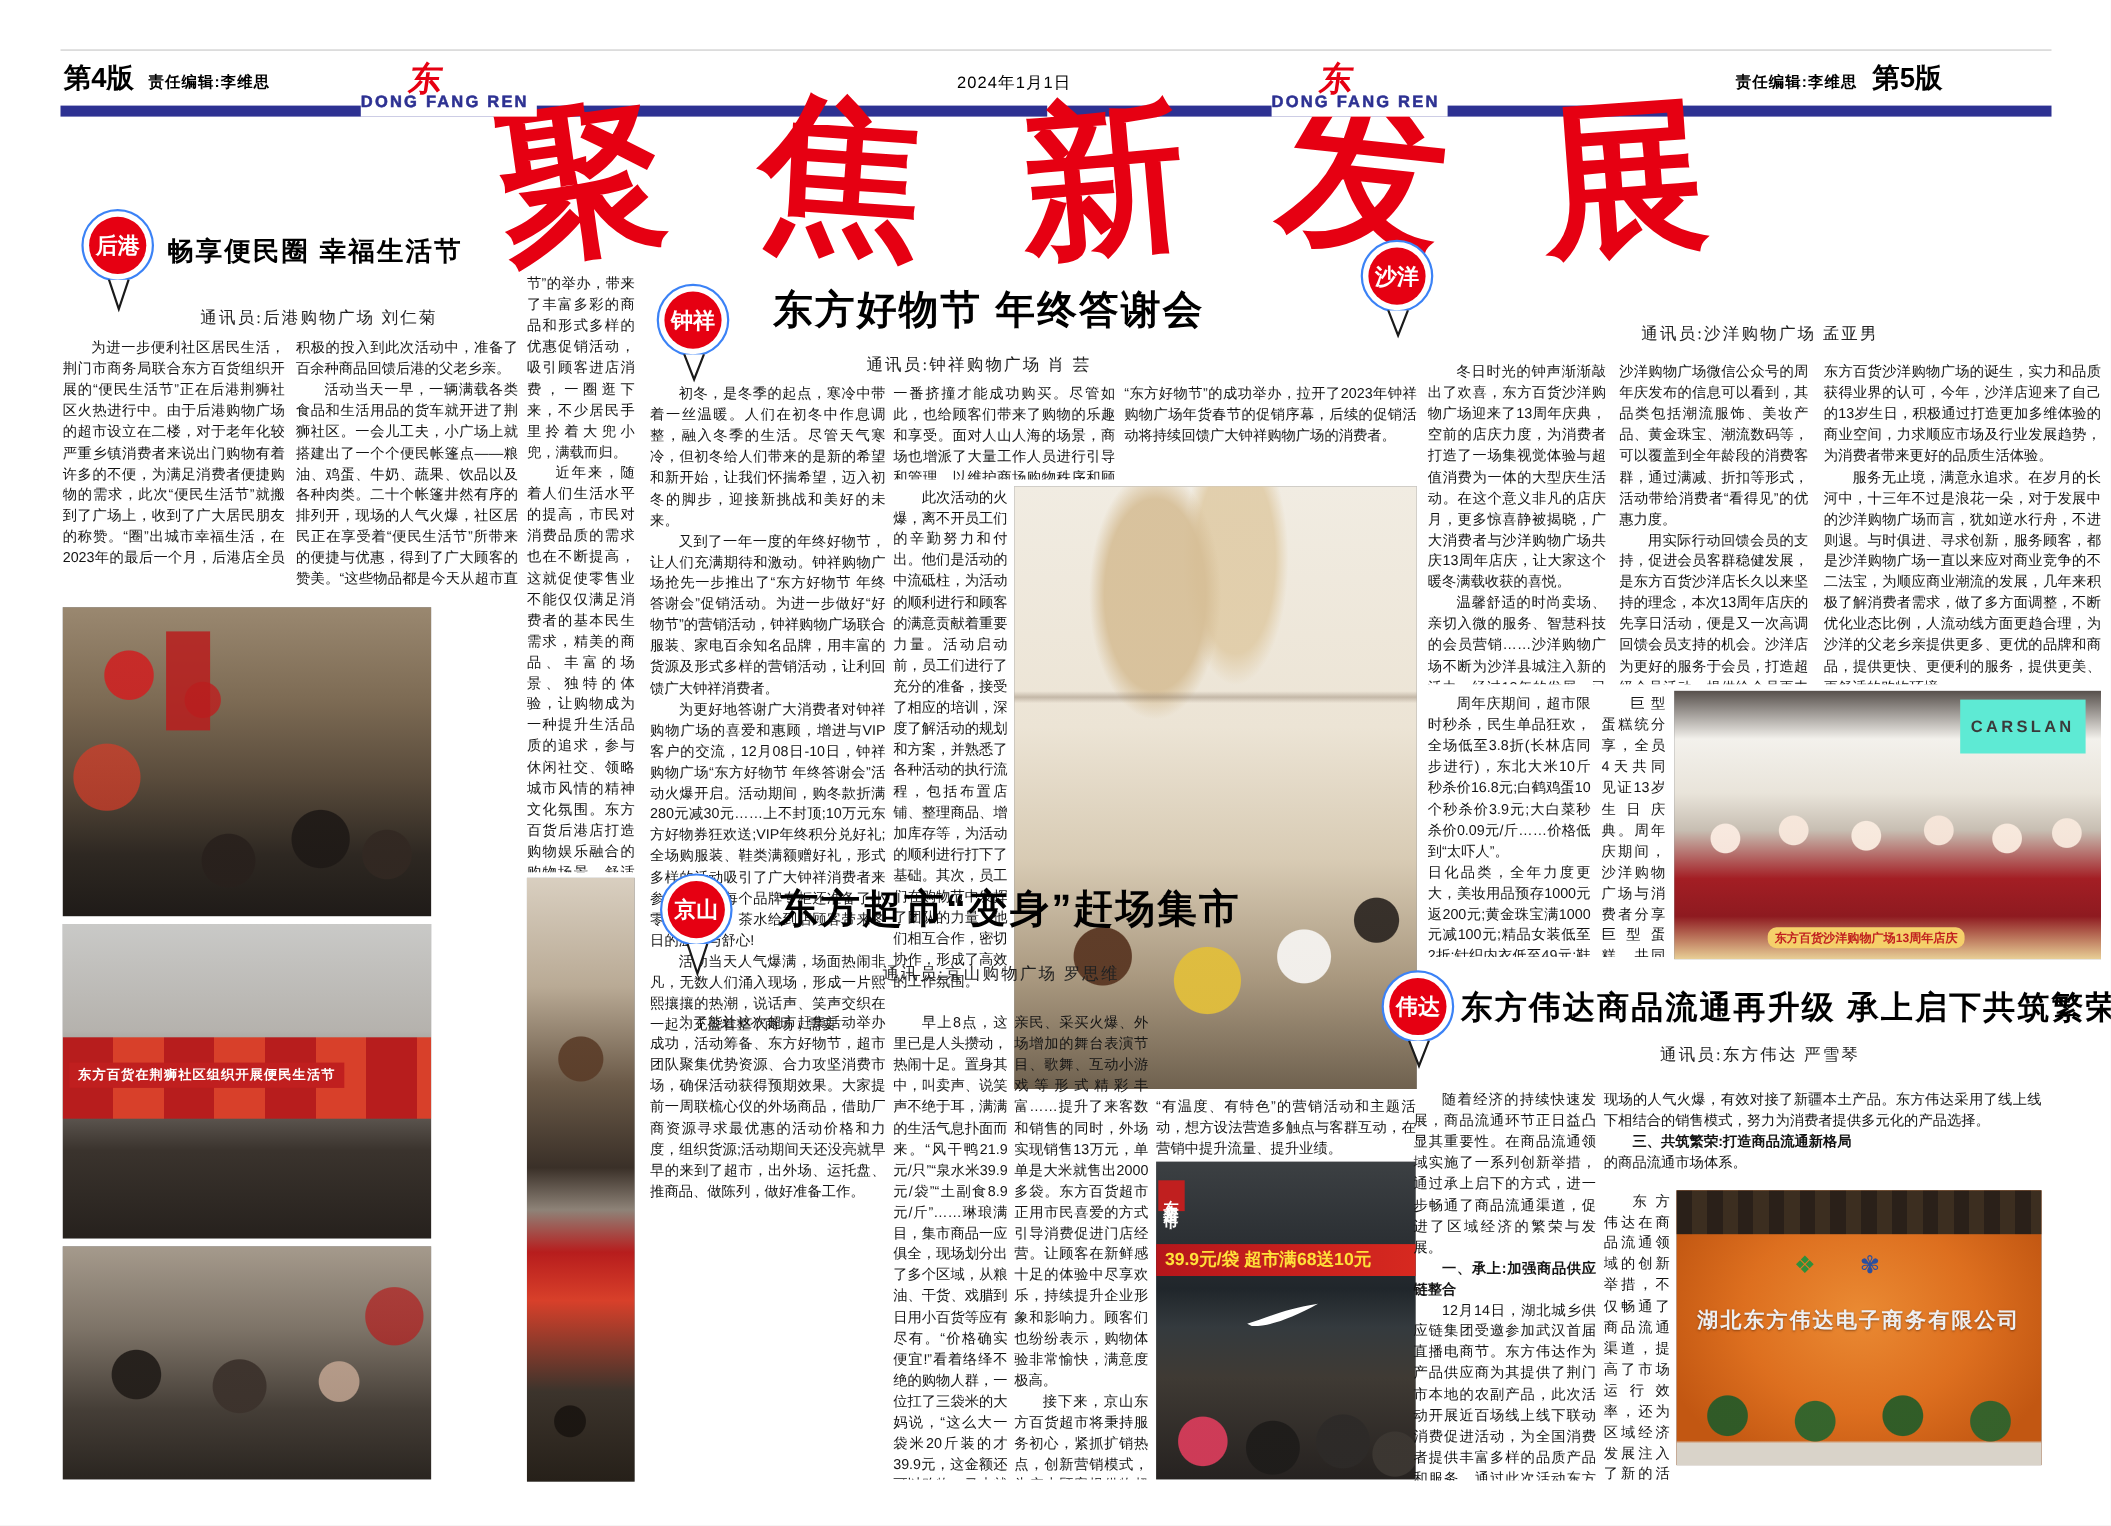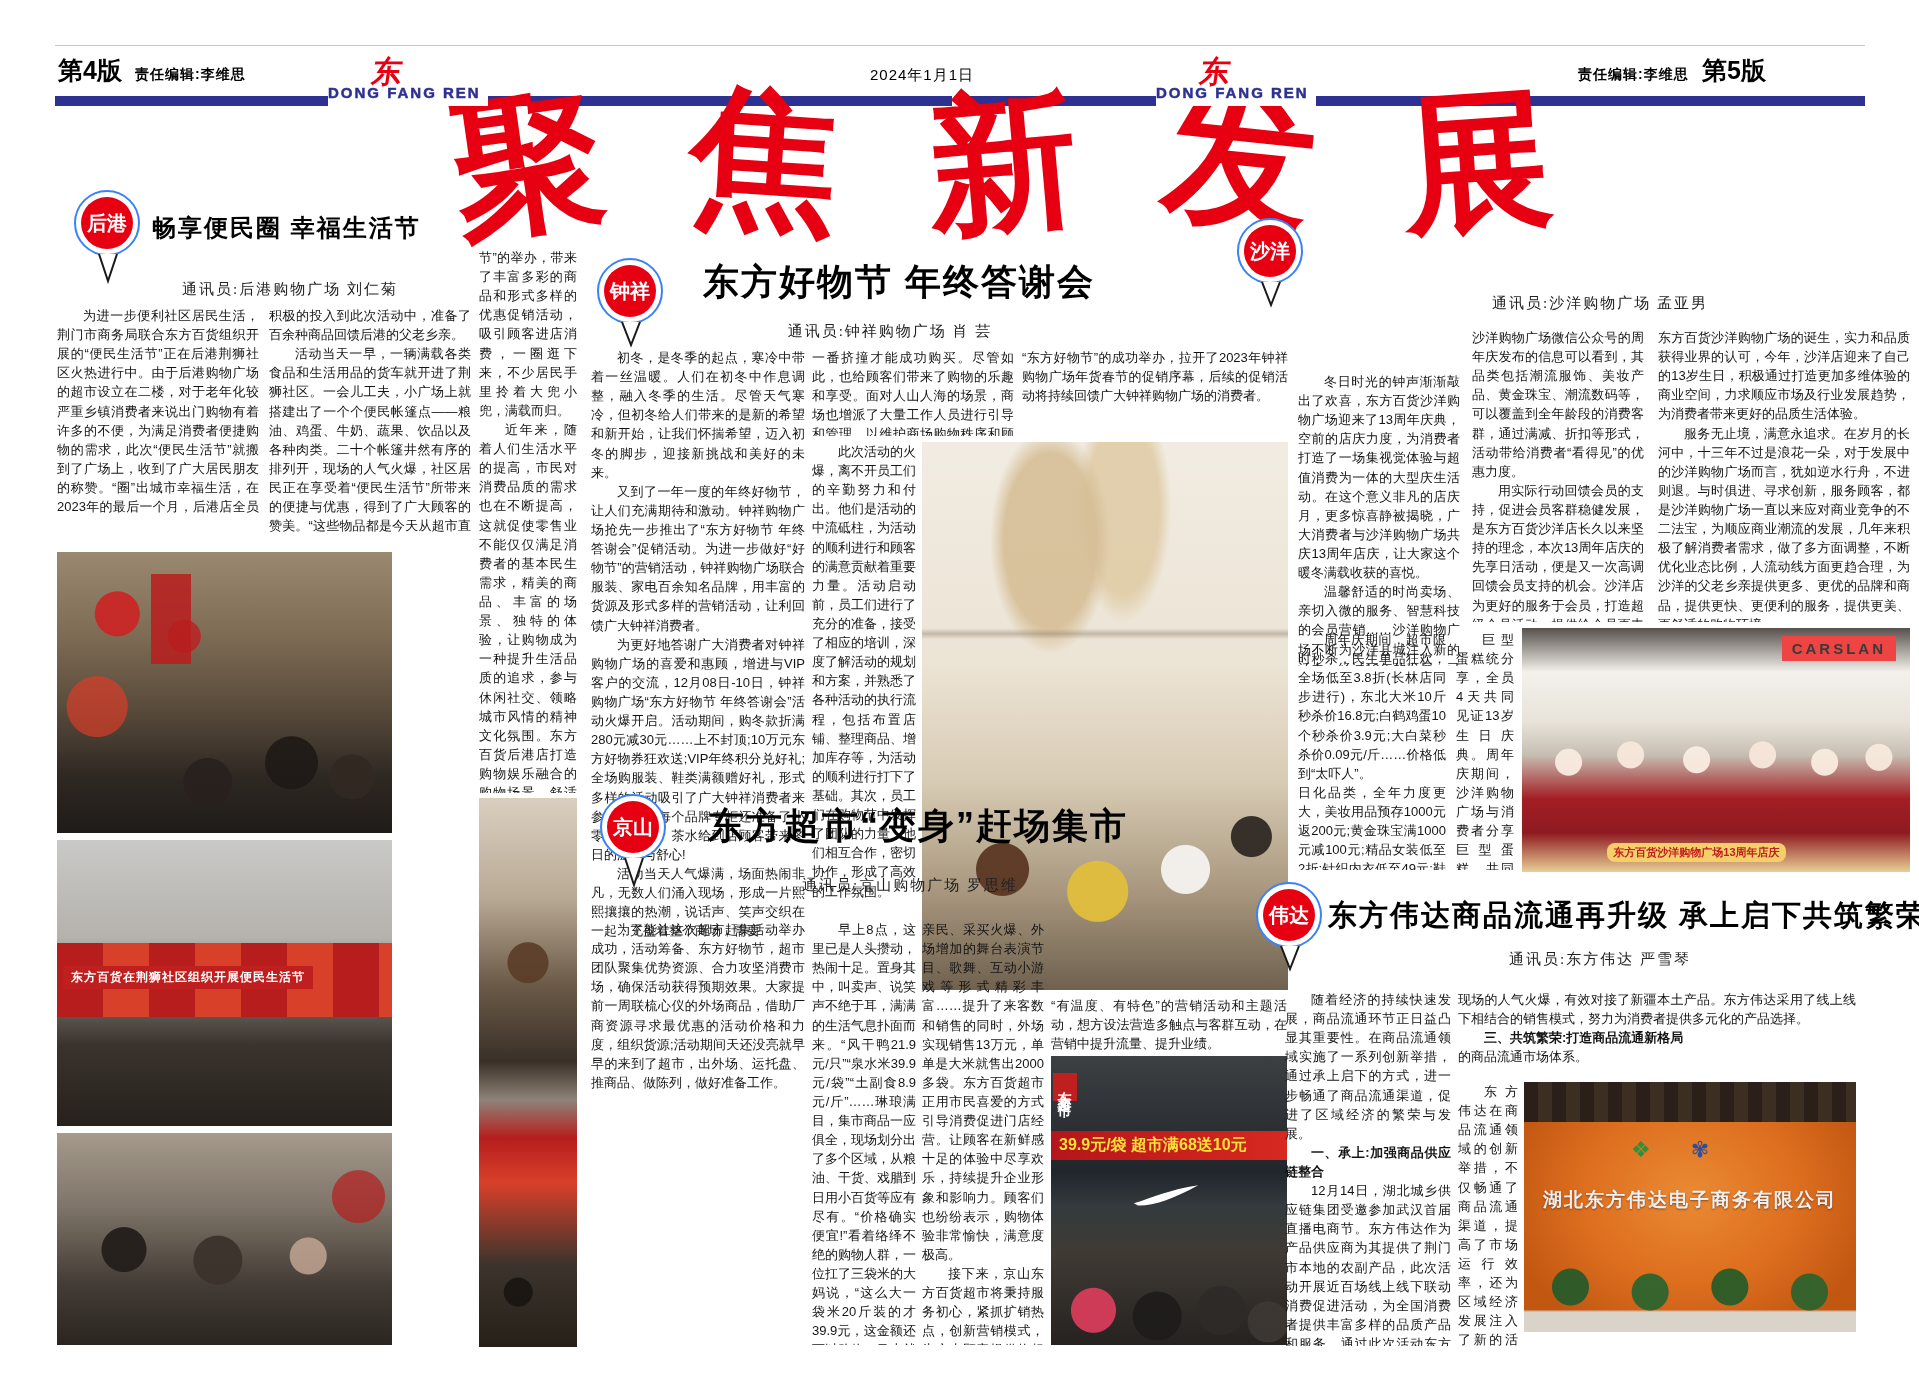--- a/index.html
+++ b/index.html
@@ -44,22 +44,22 @@
   .cols2{column-count:2;column-gap:10px;}
   
   .ph{position:absolute;overflow:hidden;background:#888;}
   .ph .layer{position:absolute;left:0;top:0;right:0;bottom:0;}
   .banner-strip{position:absolute;background:#c01f1f;color:#fff;font-size:13px;font-weight:700;
                 padding:3px 8px;white-space:nowrap;letter-spacing:1px;}
   .nike-banner{position:absolute;background:linear-gradient(90deg,#b5161b,#d92a20);color:#ffe13a;
                font-size:16px;font-weight:900;padding:4px 8px;white-space:nowrap;}
   .vert-sign{position:absolute;background:#c01f1f;color:#fff;writing-mode:vertical-rl;
              font-size:14px;font-weight:700;padding:6px 3px;letter-spacing:4px;}
-  .carslan{position:absolute;background:#ef4444;color:#3a3a3a;font-weight:700;font-size:15px;
-           letter-spacing:3px;padding:4px 10px;}
+  .carslan{position:absolute;background:#5eead4;color:#3a3a3a;font-weight:700;font-size:15px;
+           letter-spacing:3px;padding:16px 10px;}
   .cake-banner{position:absolute;background:#f5d06a;color:#c01f1f;font-size:11px;font-weight:700;
                padding:2px 6px;white-space:nowrap;border-radius:8px;}
   .wall-sign{position:absolute;width:100%;text-align:center;color:#eef0f2;font-weight:700;
              font-size:19px;letter-spacing:2px;text-shadow:0 1px 2px rgba(80,30,0,.6);}
   .wall-logos{position:absolute;width:100%;text-align:center;font-size:22px;letter-spacing:40px;}
 </style>
 </head>
 <body>
 
 <div class="page">
@@ -165,21 +165,21 @@
 
   <div class="badge" style="left:1237px;top:218px;">
     <div class="ring">
       <div class="core">沙洋</div>
     </div>
     <svg width="22" height="26">
         <path d="M2 0 L11 23 L20 0" fill="#fff" stroke="#1a1a1a" stroke-width="2"></path>
       </svg>
   </div>
   <div class="byline" style="left:1380px;top:294px;width:440px;">通讯员:沙洋购物广场   孟亚男</div>
-  <div class="tx" style="left:1298px;top:328px;width:162px;height:294px;margin-top:44px;">
+  <div class="tx" style="left:1298px;top:328px;width:162px;height:294px;">
     <p>冬日时光的钟声渐渐敲出了欢喜，东方百货沙洋购物广场迎来了13周年庆典，空前的店庆力度，为消费者打造了一场集视觉体验与超值消费为一体的大型庆生活动。在这个意义非凡的店庆月，更多惊喜静被揭晓，广大消费者与沙洋购物广场共庆13周年店庆，让大家这个暖冬满载收获的喜悦。</p>
     <p>温馨舒适的时尚卖场、亲切入微的服务、智慧科技的会员营销……沙洋购物广场不断为沙洋县城注入新的活力，经过13年的发展，已成为沙洋本地的重要商业地标和深受消费者喜爱的购物娱乐家庭聚集地。</p>
   </div>
   <div class="tx" style="left:1472px;top:328px;width:172px;height:294px;">
     <p style="text-indent:0;">沙洋购物广场微信公众号的周年庆发布的信息可以看到，其品类包括潮流服饰、美妆产品、黄金珠宝、潮流数码等，可以覆盖到全年龄段的消费客群，通过满减、折扣等形式，活动带给消费者“看得见”的优惠力度。</p>
     <p>用实际行动回馈会员的支持，促进会员客群稳健发展，是东方百货沙洋店长久以来坚持的理念，本次13周年店庆的先享日活动，便是又一次高调回馈会员支持的机会。沙洋店为更好的服务于会员，打造超级会员活动，提供给会员更丰富更优越的会员权益，通过线上线下等多种渠道与会员建立起良好沟通，以丰富的会员活动维系情感、把握需求动向，以实际的折扣力度回馈会员的支持，这也是东方百货多年以来深受消费者喜爱的原因之一。</p>
   </div>
   <div class="tx" style="left:1658px;top:328px;width:252px;height:294px;">
     <p style="text-indent:0;">东方百货沙洋购物广场的诞生，实力和品质获得业界的认可，今年，沙洋店迎来了自己的13岁生日，积极通过打造更加多维体验的商业空间，力求顺应市场及行业发展趋势，为消费者带来更好的品质生活体验。</p>
     <p>服务无止境，满意永追求。在岁月的长河中，十三年不过是浪花一朵，对于发展中的沙洋购物广场而言，犹如逆水行舟，不进则退。与时俱进、寻求创新，服务顾客，都是沙洋购物广场一直以来应对商业竞争的不二法宝，为顺应商业潮流的发展，几年来积极了解消费者需求，做了多方面调整，不断优化业态比例，人流动线方面更趋合理，为沙洋的父老乡亲提供更多、更优的品牌和商品，提供更快、更便利的服务，提供更美、更舒适的购物环境。</p>

